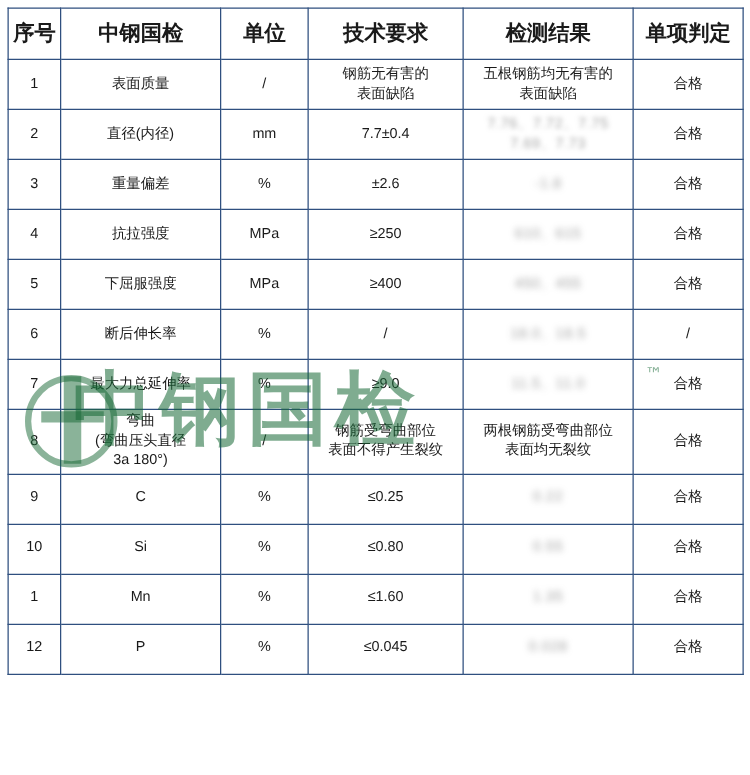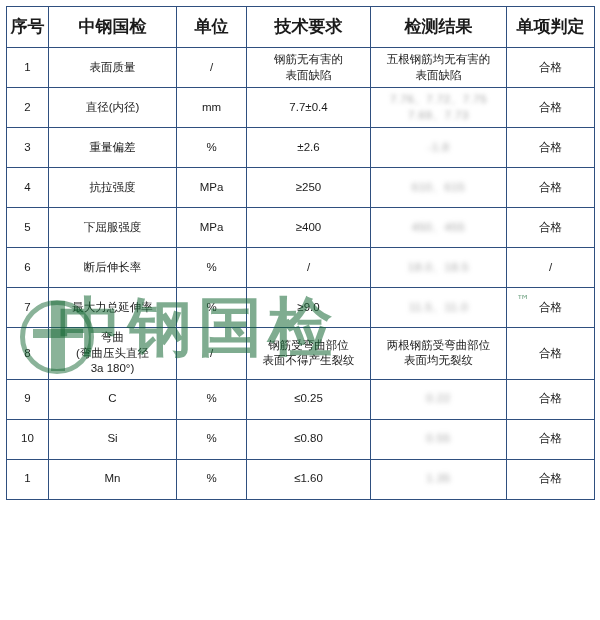--- a/index.html
+++ b/index.html
@@ -243,20 +243,28 @@
           <td>合格</td>
         </tr>
         <tr>
           <td>1</td>
           <td class="cell-multi">Mn</td>
           <td>%</td>
           <td class="cell-multi">≤1.60</td>
           <td class="cell-multi"><span class="blurred short">1.35</span></td>
           <td>合格</td>
         </tr>
+        <tr>
+          <td>12</td>
+          <td class="cell-multi">P</td>
+          <td>%</td>
+          <td class="cell-multi">≤0.045</td>
+          <td class="cell-multi"><span class="blurred short">0.028</span></td>
+          <td>合格</td>
+        </tr>
       </tbody>
   </table>
 </div>
 
 <div id="watermark">
   <div class="wm-logo"></div>
   <div class="wm-cn">中钢国检</div>
   <div class="wm-tm">™</div>
 </div>
 

